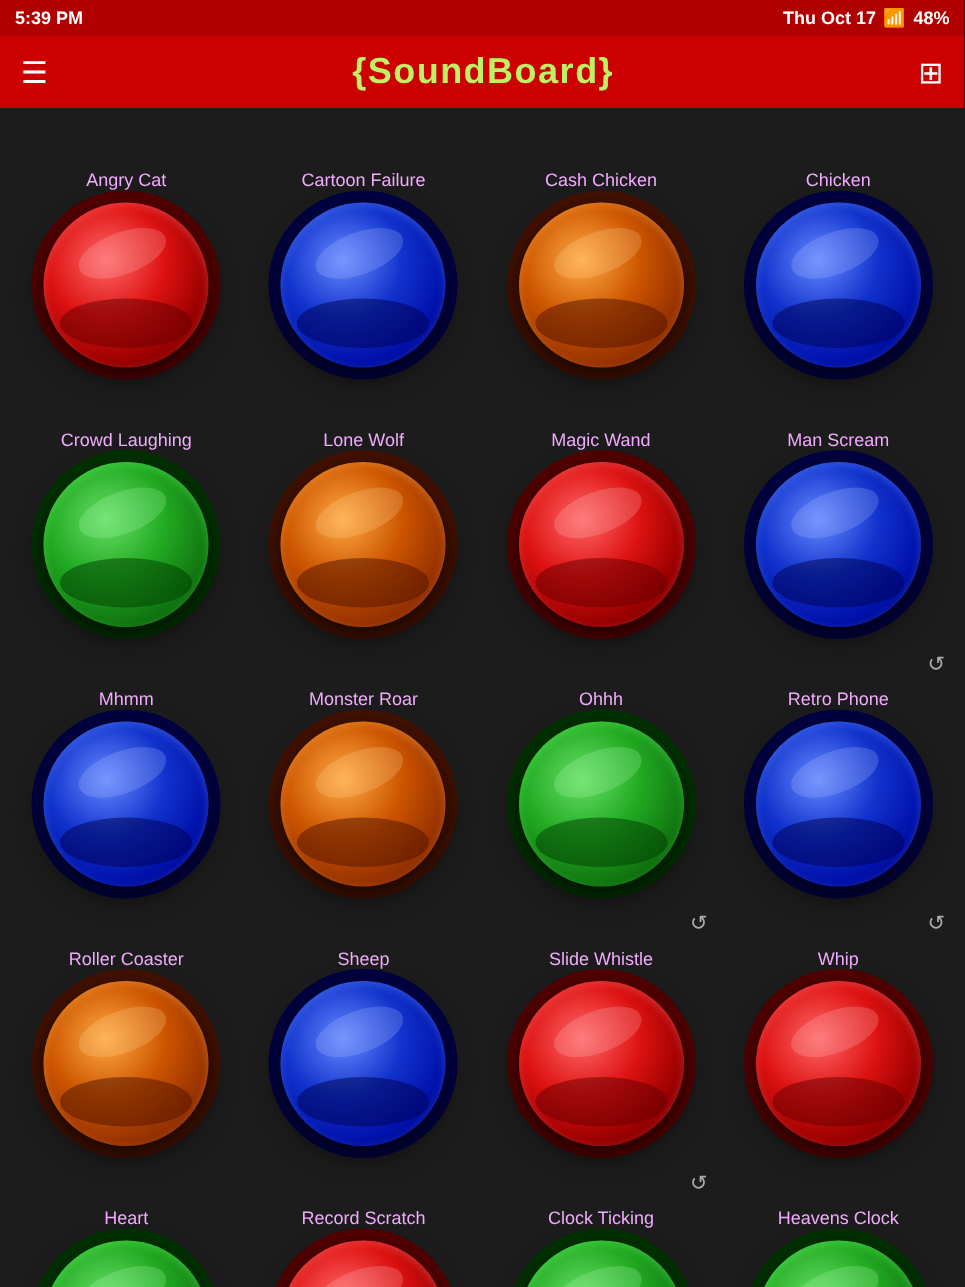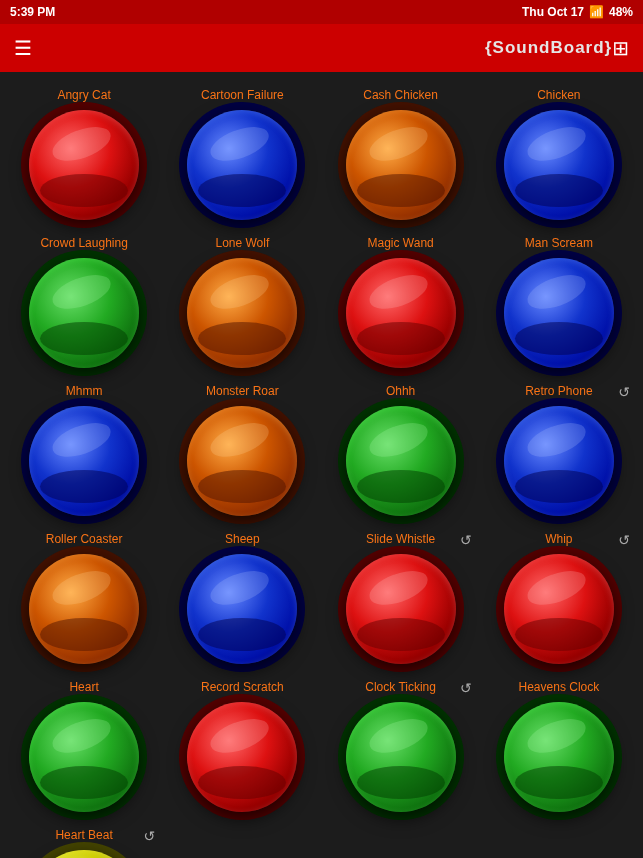--- a/index.html
+++ b/index.html
@@ -36,26 +36,26 @@
     .header {
       width: 100%;
       height: 48px;
       background-color: #cc0000;
       display: flex;
       align-items: center;
       justify-content: space-between;
       padding: 0 14px;
     }
     .header-title {
-      color: #e5e5e5;
-      font-size: 17px;
+      color: #bef264;
+      font-size: 24px;
       font-weight: 700;
       letter-spacing: 1px;
       flex: 1;
-      text-align: right;
+      text-align: center;
     }
     .header-icon {
       color: white;
       font-size: 20px;
       cursor: pointer;
     }
 
     
     .grid {
       display: grid;
@@ -68,26 +68,27 @@
     .sound-item {
       display: flex;
       flex-direction: column;
       align-items: center;
       padding: 6px 4px 10px 4px;
       position: relative;
       cursor: pointer;
     }
 
     .sound-label {
-      color: #f97316;
+      color: #f0abfc;
       font-size: 12px;
       text-align: center;
       margin-bottom: 6px;
       min-height: 16px;
       line-height: 1.2;
+      margin-top: 25px;
     }
 
     .repeat-icon {
       position: absolute;
       top: 6px;
       right: 8px;
       color: #aaa;
       font-size: 14px;
     }
 

